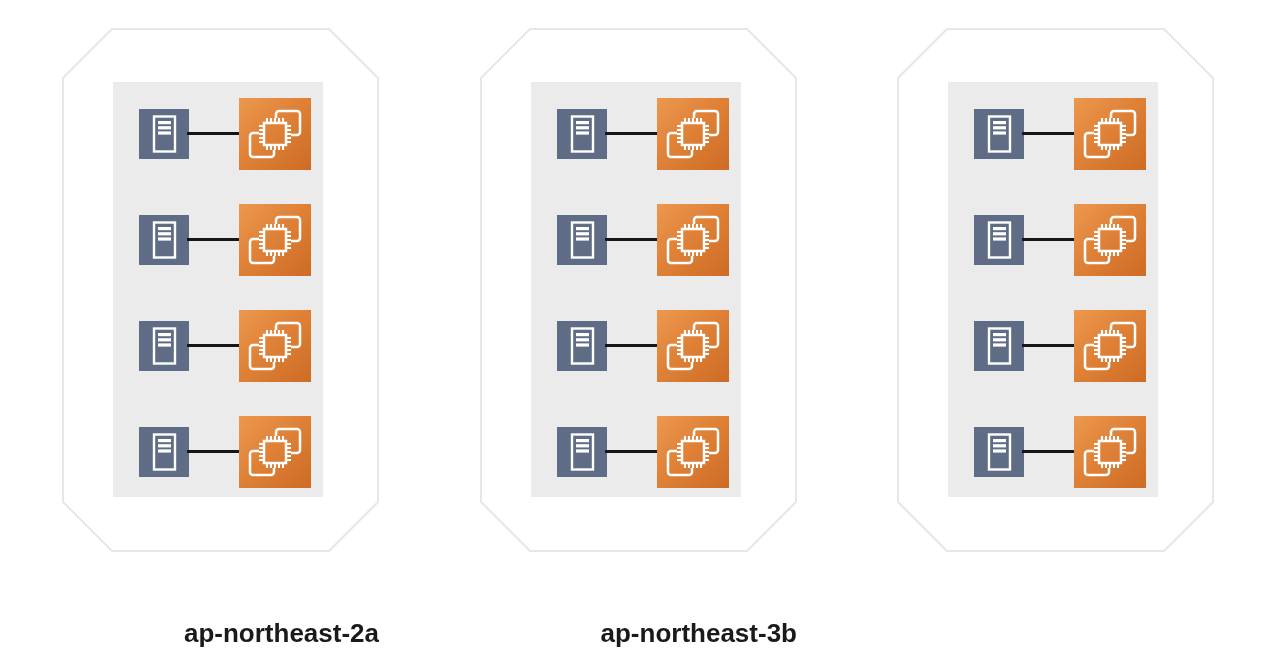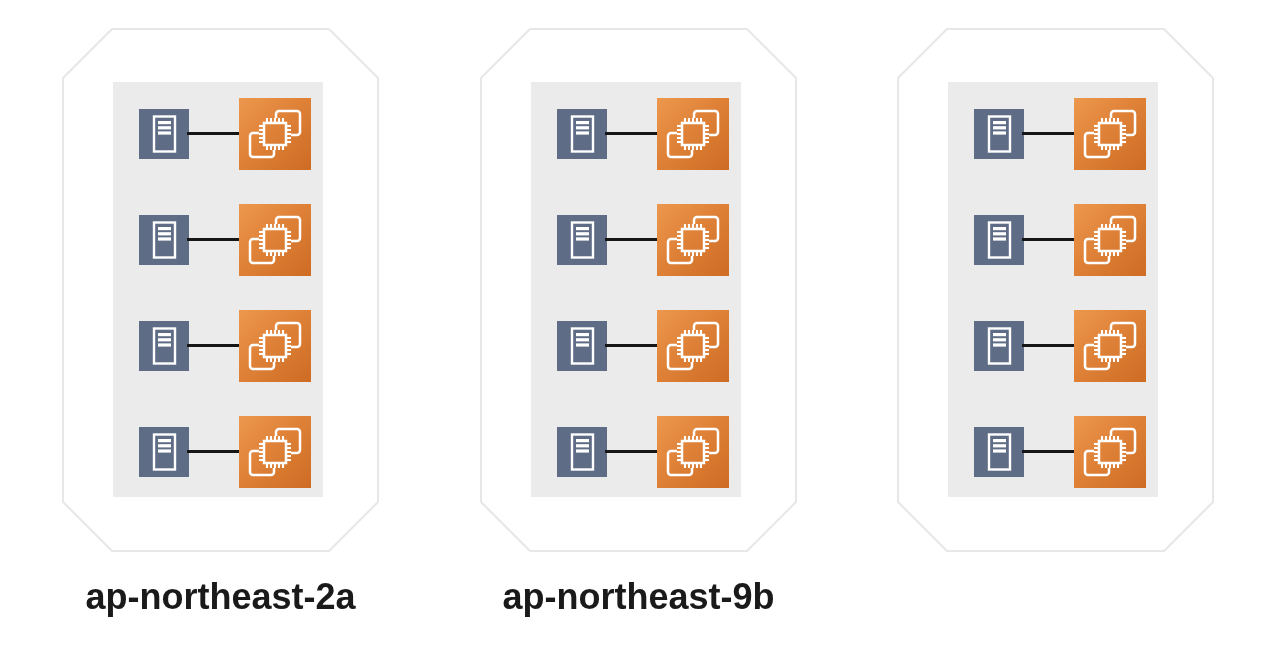--- a/index.html
+++ b/index.html
@@ -29,22 +29,22 @@
   .connector{
     position:absolute;left:74px;top:34px;width:54px;height:3px;
     background:#161616;
   }
   .ec2{
     position:absolute;left:126px;top:0;width:72px;height:72px;
     background:linear-gradient(135deg,#ec984e 0%,#df8238 45%,#ce6b24 100%);
   }
   .ec2 svg{display:block;width:72px;height:72px;}
   .az-label{
-    position:absolute;top:548px;left:0;width:317px;
-    text-align:center;font-size:36px;font-weight:700;color:#1a1a1a;
+    position:absolute;top:590px;left:0;width:317px;
+    text-align:right;font-size:26px;font-weight:700;color:#1a1a1a;
     letter-spacing:0px;
   }
   .defs{position:absolute;width:0;height:0;overflow:hidden;}
 </style>
 </head>
 <body>
 
 <svg class="defs" aria-hidden="true">
   <defs>
     <symbol id="sym-server" viewBox="0 0 50 50">
@@ -207,21 +207,21 @@
             </svg>
           </div>
         <div class="connector"></div>
         <div class="ec2">
             <svg viewBox="0 0 72 72">
               <use href="#sym-ec2"></use>
             </svg>
           </div>
       </div>
     </div>
-    <div class="az-label">ap-northeast-9b</div>
+    <div class="az-label">ap-northeast-3b</div>
   </div>
 
   <div class="zone z2">
     <svg class="oct" width="317" height="524">
         <use href="#sym-oct"></use>
       </svg>
     <div class="panel">
       <div class="row r0">
         <div class="server">
             <svg viewBox="0 0 50 50">

